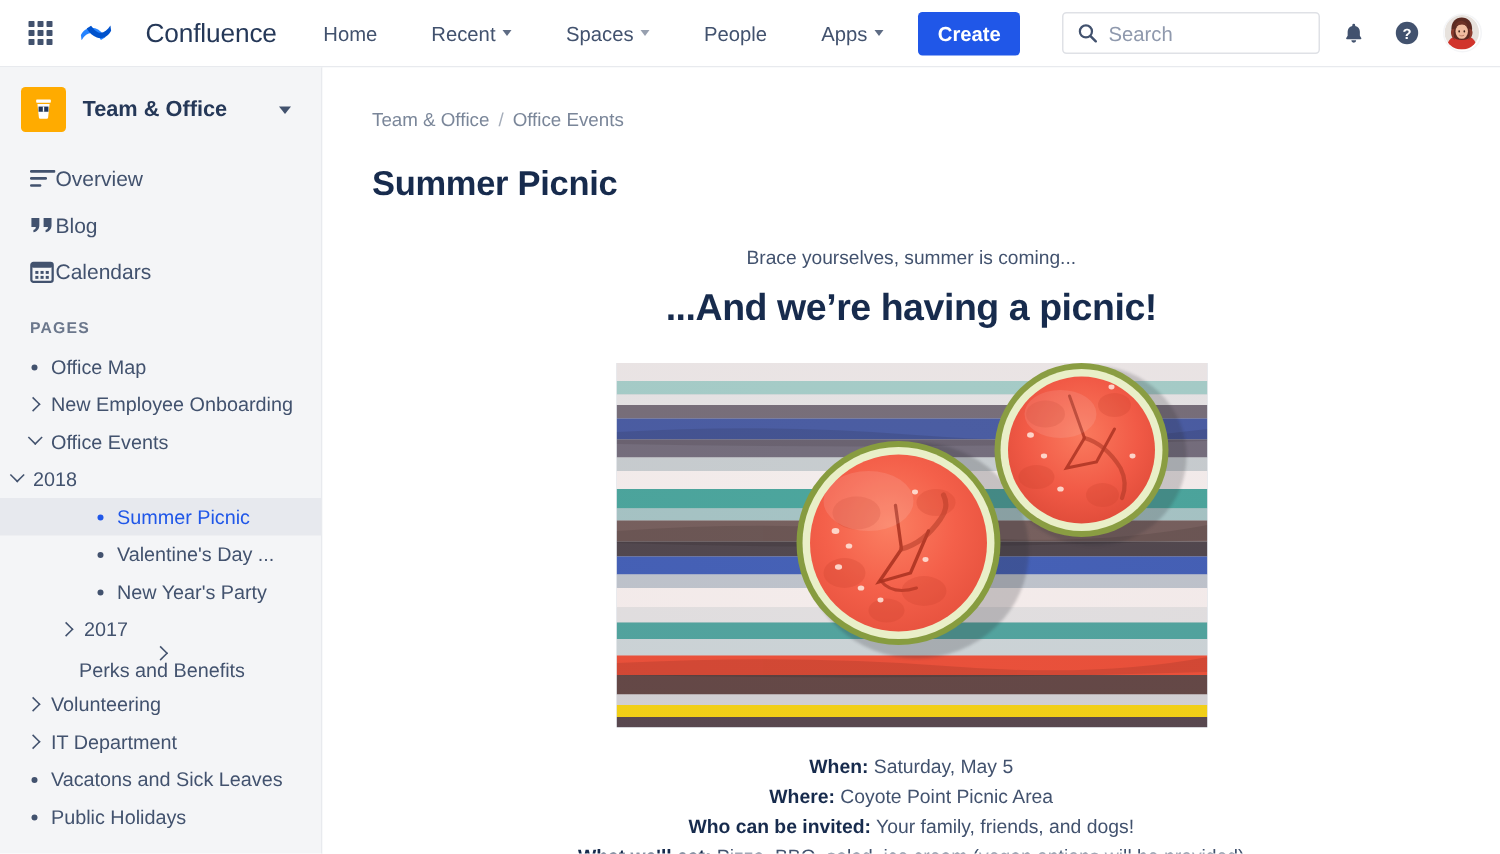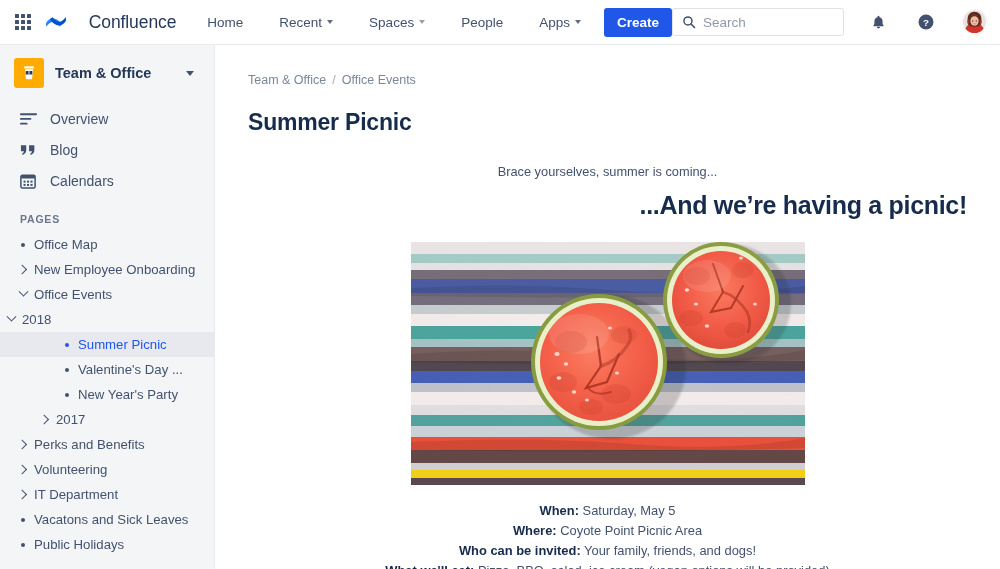--- a/index.html
+++ b/index.html
@@ -61,21 +61,21 @@
     background: #2057e8;
     color: #ffffff;
     font-size: 13.5px; font-weight: bold;
     border: none; border-radius: 3px;
     padding: 7px 13px; cursor: pointer;
     font-family: "Liberation Sans", sans-serif;
   }
 
   .right-zone {
     margin-left: auto;
-    display: flex; align-items: center; gap: 14px;
+    display: flex; align-items: center; gap: 2px;
   }
   .searchbox {
     display: flex; align-items: center; gap: 7px;
     width: 172px; height: 28px;
     border: 1.4px solid #dfe1e6; border-radius: 3px;
     padding: 0 9px; background: #fff; cursor: text;
   }
   .searchbox .si { flex: none; }
   .search-input {
     border: none; outline: none; background: transparent;
@@ -123,21 +123,21 @@
   .space-caret {
     width: 0; height: 0;
     border-left: 4px solid transparent;
     border-right: 4px solid transparent;
     border-top: 5px solid #42526e;
     margin-right: 6px; flex: none;
   }
 
   .nav-list { padding-top: 2px; }
   .nav-row {
-    display: flex; align-items: center; gap: 13px;
+    display: flex; align-items: center; 
     height: 31px; padding-left: 19px; padding-right: 12px;
     cursor: pointer;
   }
   .nav-row .ic { width: 18px; display: flex; justify-content: center; flex: none; }
   .nav-row .lbl { font-size: 14px; color: #42526e; white-space: nowrap; }
 
   .pages-label {
     font-size: 10.5px; font-weight: bold; color: #6b778c;
     letter-spacing: 0.8px; padding: 17px 0 7px 20px;
   }
@@ -188,21 +188,21 @@
   }
 
   .content-body { padding: 0 33px; text-align: center; }
 
   .lead {
     font-size: 12.8px; color: #42526e;
     margin-top: 28px;
   }
   .headline {
     font-size: 25px; font-weight: bold; color: #172b4d;
-    margin-top: 12px; letter-spacing: -0.3px; text-align: right;
+    margin-top: 12px; letter-spacing: -0.3px;
   }
 
   .photo-wrap {
     width: 394px; height: 243px;
     margin: 22px auto 0 auto;
     overflow: hidden;
     position: relative;
     background: #cfd6dd;
   }
   .photo-svg { display: block; width: 394px; height: 243px; }
@@ -409,21 +409,21 @@
           <span class="dot"></span>
         </span>
         <span class="tree-label">New Year's Party</span>
       </div>
       <div class="tree-row" style="padding-left: 34px;">
         <span class="tw">
           <span class="chev right"></span>
         </span>
         <span class="tree-label">2017</span>
       </div>
-      <div class="tree-row" style="padding-left: 12px;">
+      <div class="tree-row" style="padding-left: 12px; flex-direction: column;">
         <span class="tw">
           <span class="chev right"></span>
         </span>
         <span class="tree-label">Perks and Benefits</span>
       </div>
       <div class="tree-row" style="padding-left: 12px;">
         <span class="tw">
           <span class="chev right"></span>
         </span>
         <span class="tree-label">Volunteering</span>

